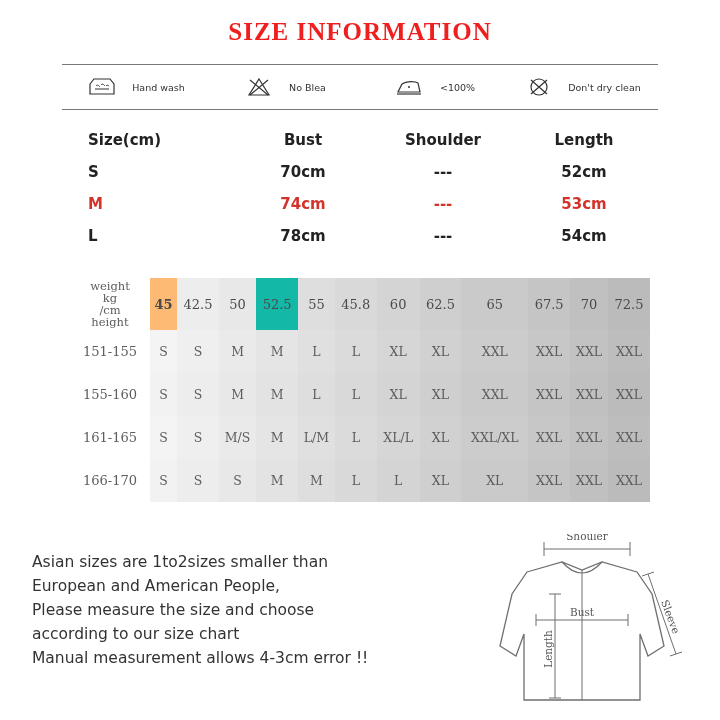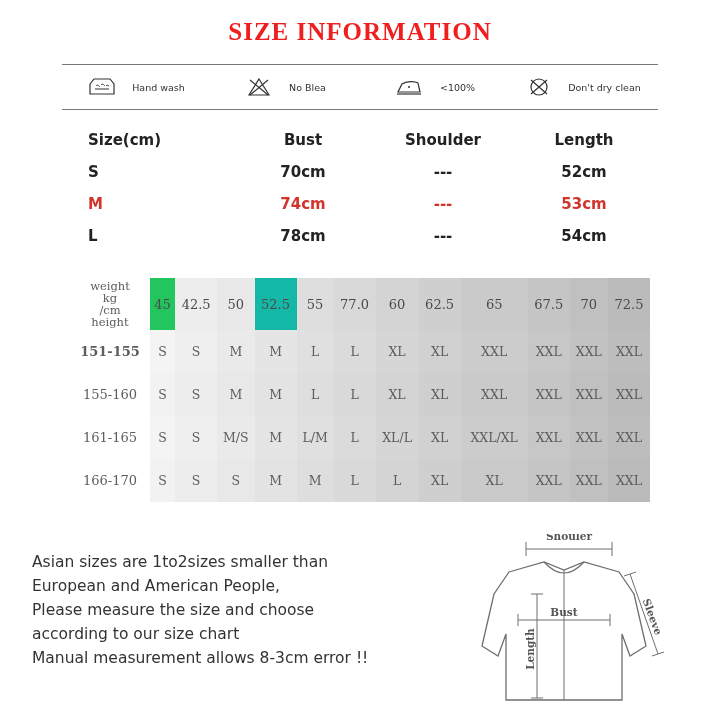--- a/index.html
+++ b/index.html
@@ -127,25 +127,24 @@
   .howto p {
     margin: 0 0 3px 4px;
     font-size: 15.5px;
     color: #333;
     font-family: "DejaVu Sans", sans-serif;
     line-height: 21px;
   }
 
   .garment {
     position: absolute;
-    right: 26px;
+    right: 8px;
     bottom: 6px;
     width: 260px;
     height: 180px;
-    font-weight: bold;
   }
 </style>
 </head>
 <body>
 
 <div class="page">
 
   <div class="title">SIZE INFORMATION</div>
 
   <div class="care-strip">
@@ -227,35 +226,35 @@
   <div class="matrix-wrap">
     <table class="matrix" id="matrix-table">
       <tbody id="matrix-body">
           <tr>
             <td class="corner" style="background: rgb(255, 255, 255);">
               <span class="corner-inner">weight</span>
               <span class="corner-inner">kg</span>
               <span class="corner-inner">/cm</span>
               <span class="corner-inner">height</span>
             </td>
-            <td class="colhead" style="background: #22c55e;">45</td>
+            <td class="colhead" style="background: #fdba74; font-weight: bold;">45</td>
             <td class="colhead" style="background: rgb(237, 237, 237);">42.5</td>
             <td class="colhead" style="background: rgb(232, 232, 232);">50</td>
             <td class="colhead" style="background: #14b8a6;">52.5</td>
             <td class="colhead" style="background: rgb(222, 222, 222);">55</td>
-            <td class="colhead" style="background: rgb(217, 217, 217);">77.0</td>
+            <td class="colhead" style="background: rgb(217, 217, 217);">45.8</td>
             <td class="colhead" style="background: rgb(212, 212, 212);">60</td>
             <td class="colhead" style="background: rgb(207, 207, 207);">62.5</td>
             <td class="colhead" style="background: rgb(202, 202, 202);">65</td>
             <td class="colhead" style="background: rgb(197, 197, 197);">67.5</td>
             <td class="colhead" style="background: rgb(192, 192, 192);">70</td>
             <td class="colhead" style="background: rgb(187, 187, 187);">72.5</td>
           </tr>
           <tr>
-            <td class="rowhead" style="background: rgb(255, 255, 255); font-weight: bold;">151-155</td>
+            <td class="rowhead" style="background: rgb(255, 255, 255);">151-155</td>
             <td style="background: rgb(244, 244, 244);">S</td>
             <td style="background: rgb(239, 239, 239);">S</td>
             <td style="background: rgb(234, 234, 234);">M</td>
             <td style="background: rgb(229, 229, 229);">M</td>
             <td style="background: rgb(224, 224, 224);">L</td>
             <td style="background: rgb(219, 219, 219);">L</td>
             <td style="background: rgb(214, 214, 214);">XL</td>
             <td style="background: rgb(209, 209, 209);">XL</td>
             <td style="background: rgb(204, 204, 204);">XXL</td>
             <td style="background: rgb(199, 199, 199);">XXL</td>
@@ -309,21 +308,21 @@
           </tr>
         </tbody>
     </table>
   </div>
 
   <div class="howto">
     <p>Asian sizes are 1to2sizes smaller than</p>
     <p>European and American People,</p>
     <p>Please measure the size and choose</p>
     <p>according to our size chart</p>
-    <p>Manual measurement allows 8-3cm error !!</p>
+    <p>Manual measurement allows 4-3cm error !!</p>
   </div>
 
   <div class="garment">
     <svg width="260" height="180" viewBox="0 0 260 180">
 
       <path d="M75 38 L110 28 L130 36 L150 28 L185 38 L200 60 L212 112 L196 122 L188 100 L188 166 L72 166 L72 100 L64 122 L48 112 L60 60 Z" fill="none" stroke="#6f6f6f" stroke-width="1.3"></path>
 
       <path d="M130 36 L130 166" stroke="#6f6f6f" stroke-width="1"></path>
 
       <path d="M110 28 Q130 50 150 28" fill="none" stroke="#6f6f6f" stroke-width="1.2"></path>

